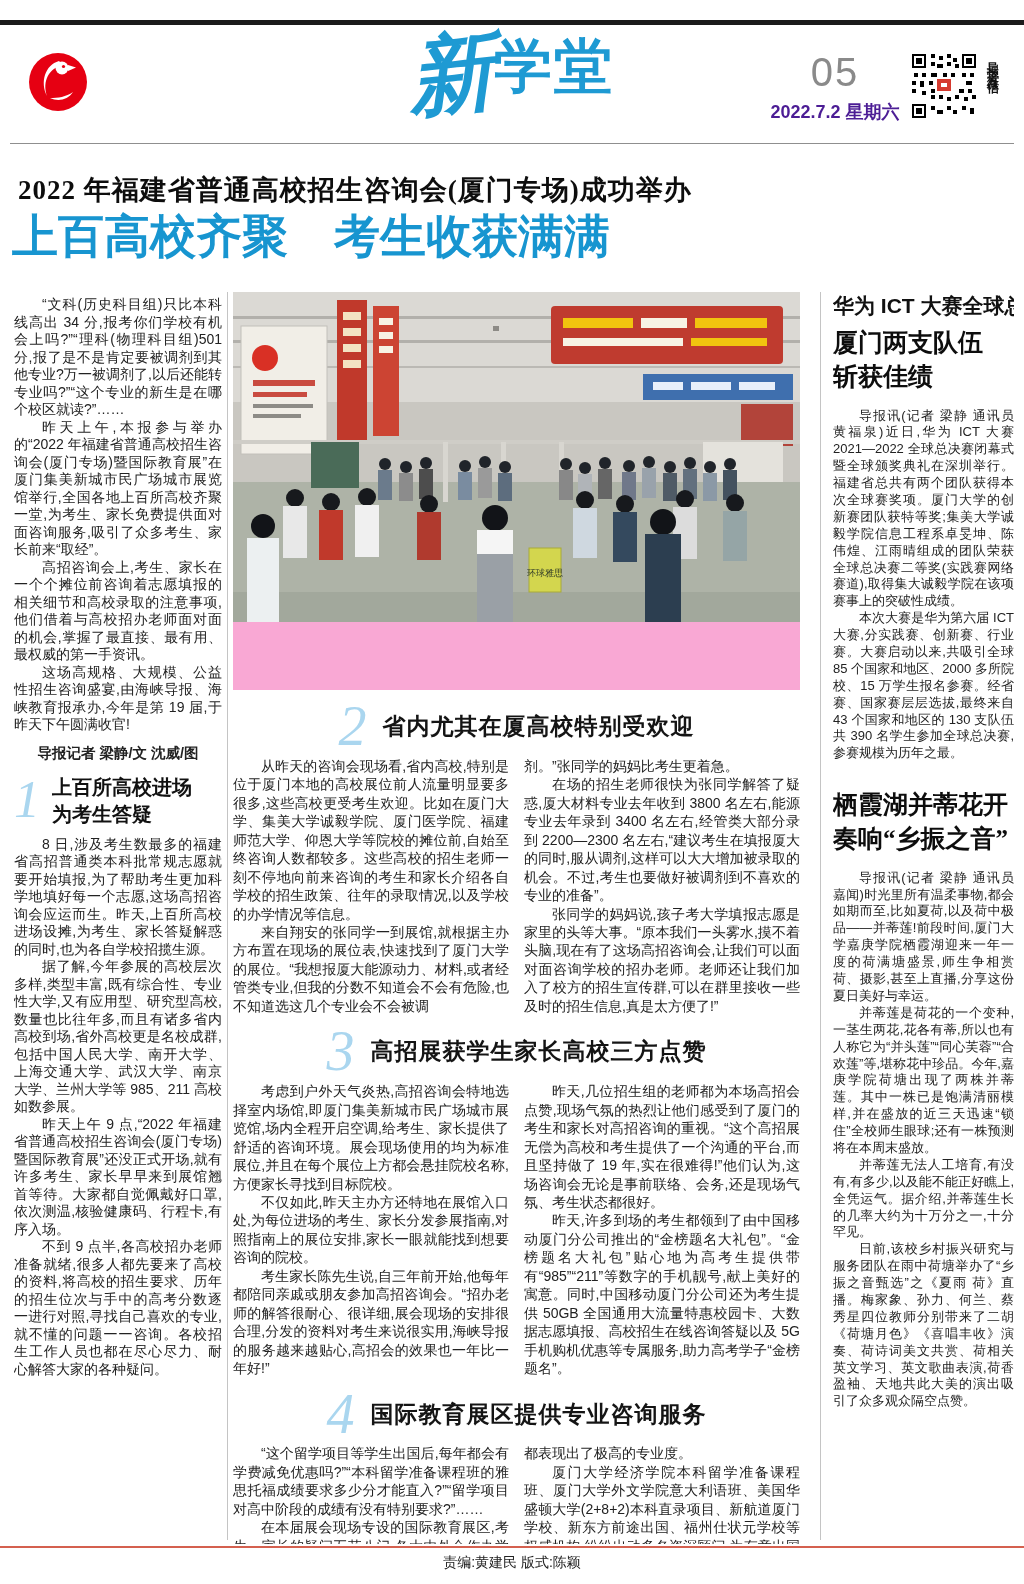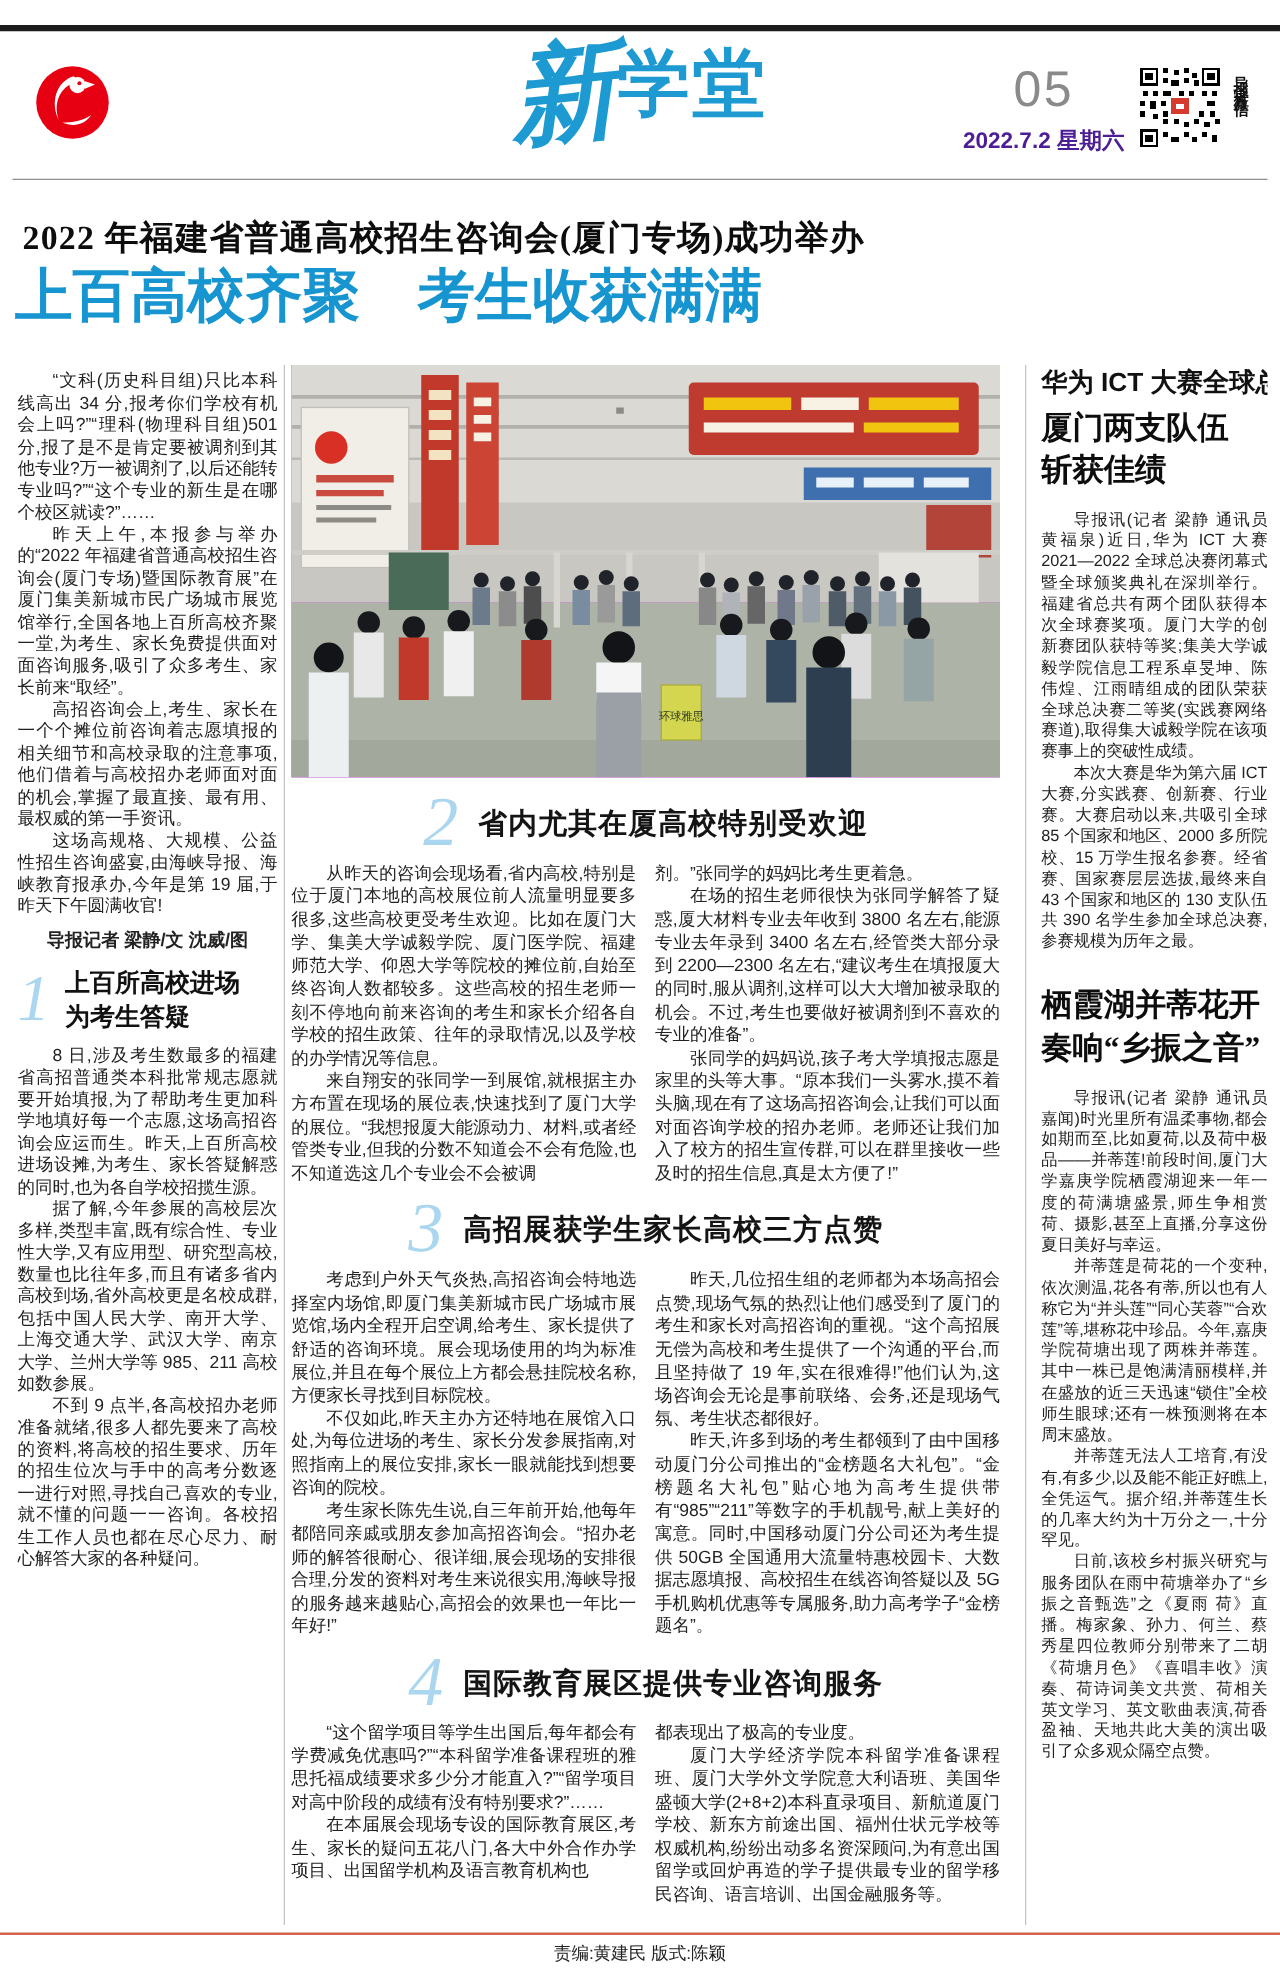--- a/index.html
+++ b/index.html
@@ -32,21 +32,21 @@
   .col-left{position:absolute;top:296px;left:14px;width:208px;height:1244px;overflow:hidden;
             font-size:14px;line-height:1.25;text-align:justify;}
   .col-left p{margin:0;text-indent:2em;}
   .byline{font-weight:700;text-indent:0 !important;text-align:center;margin:10px 0 6px 0 !important;
           font-size:14.5px;white-space:nowrap;}
   .s1-head{display:flex;align-items:center;margin:12px 0 8px 0;}
   .s1-num{font-family:"Liberation Serif",serif;font-style:italic;font-size:52px;color:#aad6ef;
           line-height:0.9;margin-right:12px;}
   .s1-title{font-size:20px;font-weight:900;line-height:1.35;color:#111;}
   .mid{position:absolute;top:292px;left:233px;width:567px;height:1252px;overflow:hidden;}
-  .photo-box{width:567px;height:330px;overflow:hidden;background:#d946ef;}
+  .photo-box{width:567px;height:398px;overflow:hidden;background:#f9a8d4;}
   .sec-head{display:flex;justify-content:center;align-items:center;margin:14px 0 8px 0;}
   .sec-num{font-family:"Liberation Serif",serif;font-style:italic;font-size:56px;color:#aad6ef;
            line-height:0.8;margin-right:16px;}
   .sec-title{font-size:23px;font-weight:900;color:#141414;letter-spacing:1px;}
   .two-col{display:flex;gap:15px;}
   .tc{width:276px;font-size:14px;line-height:1.32;text-align:justify;}
   .tc p{margin:0;text-indent:2em;}
   .tc p.no-indent{text-indent:0;}
   .col-right{position:absolute;top:292px;left:833px;width:181px;height:1248px;overflow:hidden;}
   .eyebrow{font-size:21px;font-weight:700;color:#111;white-space:nowrap;}
@@ -155,20 +155,21 @@
     <p class="byline">导报记者 梁静/文 沈威/图</p>
     <div class="s1-head">
       <span class="s1-num">1</span>
       <span class="s1-title">
         <span>上百所高校进场</span><br>
         <span>为考生答疑</span>
       </span>
     </div>
     <p>8 日,涉及考生数最多的福建省高招普通类本科批常规志愿就要开始填报,为了帮助考生更加科学地填好每一个志愿,这场高招咨询会应运而生。昨天,上百所高校进场设摊,为考生、家长答疑解惑的同时,也为各自学校招揽生源。</p>
     <p>据了解,今年参展的高校层次多样,类型丰富,既有综合性、专业性大学,又有应用型、研究型高校,数量也比往年多,而且有诸多省内高校到场,省外高校更是名校成群,包括中国人民大学、南开大学、上海交通大学、武汉大学、南京大学、兰州大学等 985、211 高校如数参展。</p>
+    <p>昨天上午 9 点,“2022 年福建省普通高校招生咨询会(厦门专场)暨国际教育展”还没正式开场,就有许多考生、家长早早来到展馆翘首等待。大家都自觉佩戴好口罩,依次测温,核验健康码、行程卡,有序入场。</p>
     <p>不到 9 点半,各高校招办老师准备就绪,很多人都先要来了高校的资料,将高校的招生要求、历年的招生位次与手中的高考分数逐一进行对照,寻找自己喜欢的专业,就不懂的问题一一咨询。各校招生工作人员也都在尽心尽力、耐心解答大家的各种疑问。</p>
   </div>
 
   <div class="mid">
     <div class="photo-box">
       <svg width="567" height="330" viewBox="0 0 567 330">
         <rect width="567" height="150" fill="#dbd9d4"></rect>
         <rect y="110" width="567" height="80" fill="#c9c7c1"></rect>
         <rect y="190" width="567" height="140" fill="#aeb3a7"></rect>
         <rect y="300" width="567" height="30" fill="#a2a89c"></rect>
@@ -346,21 +347,21 @@
         <p>本次大赛是华为第六届 ICT 大赛,分实践赛、创新赛、行业赛。大赛启动以来,共吸引全球 85 个国家和地区、2000 多所院校、15 万学生报名参赛。经省赛、国家赛层层选拔,最终来自 43 个国家和地区的 130 支队伍共 390 名学生参加全球总决赛,参赛规模为历年之最。</p>
       </div>
     </div>
     <div class="a2">
       <div class="r-title">
         <span>栖霞湖并蒂花开</span><br>
         <span>奏响“乡振之音”</span>
       </div>
       <div class="r-body">
         <p><b>导报讯(记者 梁静 通讯员 嘉闻)</b><span>时光里所有温柔事物,都会如期而至,比如夏荷,以及荷中极品——并蒂莲!前段时间,厦门大学嘉庚学院栖霞湖迎来一年一度的荷满塘盛景,师生争相赏荷、摄影,甚至上直播,分享这份夏日美好与幸运。</span></p>
-        <p>并蒂莲是荷花的一个变种,依次测温,花各有蒂,所以也有人称它为“并头莲”“同心芙蓉”“合欢莲”等,堪称花中珍品。今年,嘉庚学院荷塘出现了两株并蒂莲。其中一株已是饱满清丽模样,并在盛放的近三天迅速“锁住”全校师生眼球;还有一株预测将在本周末盛放。</p>
+        <p>并蒂莲是荷花的一个变种,一茎生两花,花各有蒂,所以也有人称它为“并头莲”“同心芙蓉”“合欢莲”等,堪称花中珍品。今年,嘉庚学院荷塘出现了两株并蒂莲。其中一株已是饱满清丽模样,并在盛放的近三天迅速“锁住”全校师生眼球;还有一株预测将在本周末盛放。</p>
         <p>并蒂莲无法人工培育,有没有,有多少,以及能不能正好瞧上,全凭运气。据介绍,并蒂莲生长的几率大约为十万分之一,十分罕见。</p>
         <p>日前,该校乡村振兴研究与服务团队在雨中荷塘举办了“乡振之音甄选”之《夏雨 荷》直播。梅家象、孙力、何兰、蔡秀星四位教师分别带来了二胡《荷塘月色》《喜唱丰收》演奏、荷诗词美文共赏、荷相关英文学习、英文歌曲表演,荷香盈袖、天地共此大美的演出吸引了众多观众隔空点赞。</p>
       </div>
     </div>
   </div>
 
   <div class="footer-rule"></div>
   <div class="footer-text">责编:黄建民  版式:陈颖</div>
 </div>
 

